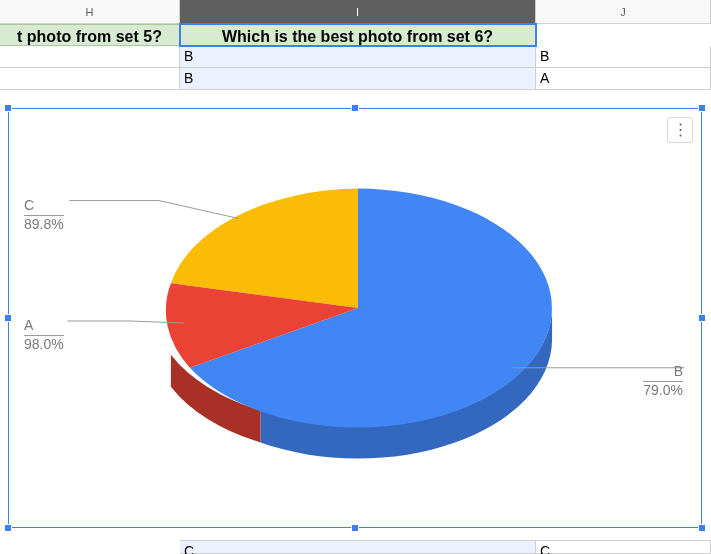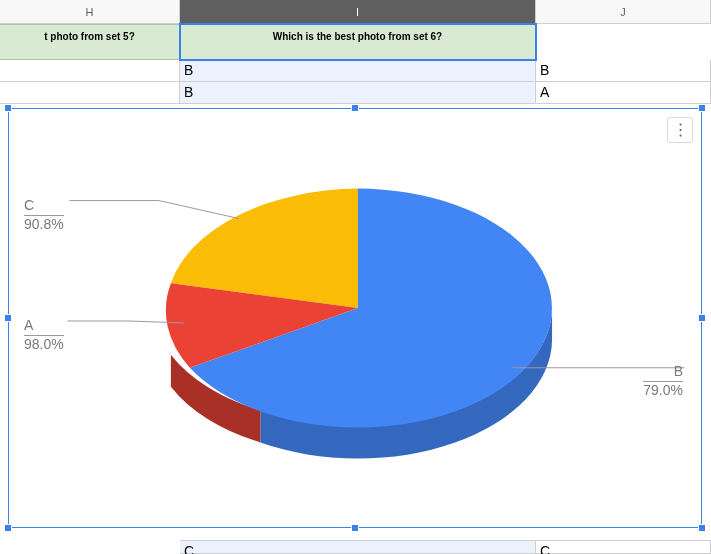--- a/index.html
+++ b/index.html
@@ -26,22 +26,22 @@
     border-right: 1px solid #cfcfcf;
     background: #f8f8f8;
   }
   .col-h.h-H { width: 180px; }
   .col-h.h-I { width: 356px; background:#5f5f5f; color:#ffffff; }
   .col-h.h-J { flex:1; }
 
   
   .question-row {
     display:flex;
-    height:36px;
-    font-size:10px;
+    height:22px;
+    font-size:16px;
     font-weight:bold;
   }
   .q-cell {
     background:#d9ead3;
     border:1px solid #a8c79b;
     border-left:none;
     text-align:center;
     line-height:24px;
     white-space:nowrap;
     overflow:hidden;
@@ -190,21 +190,21 @@
       <line x1="175" y1="215" x2="120" y2="213" stroke="#9a9a9a" stroke-width="1"></line>
       <line x1="120" y1="213" x2="58" y2="213" stroke="#9a9a9a" stroke-width="1"></line>
 
       <line x1="505" y1="260" x2="600" y2="260" stroke="#9a9a9a" stroke-width="1"></line>
       <line x1="600" y1="260" x2="678" y2="260" stroke="#9a9a9a" stroke-width="1"></line>
     </g>
   </svg>
 
   <div class="callout-label lbl-C">
     <div class="ln-top">C</div>
-    <div>90.8%</div>
+    <div>89.8%</div>
   </div>
   <div class="callout-label lbl-A">
     <div class="ln-top">A</div>
     <div>98.0%</div>
   </div>
   <div class="callout-label lbl-B">
     <div class="ln-top">B</div>
     <div>79.0%</div>
   </div>
 </div>

